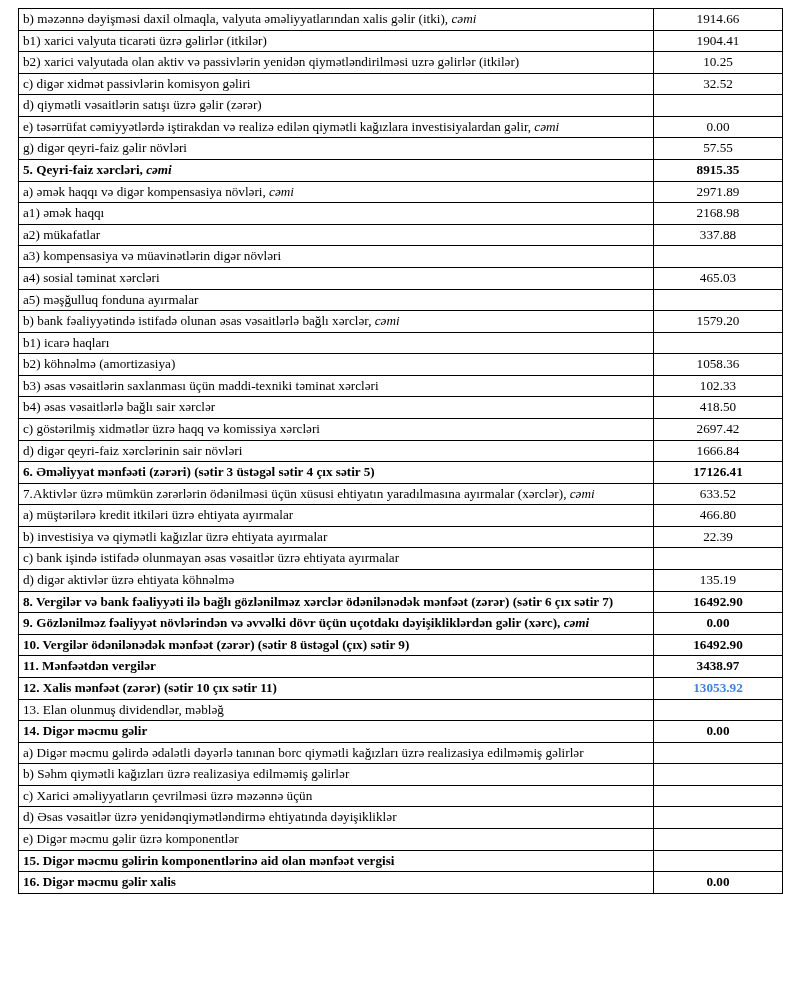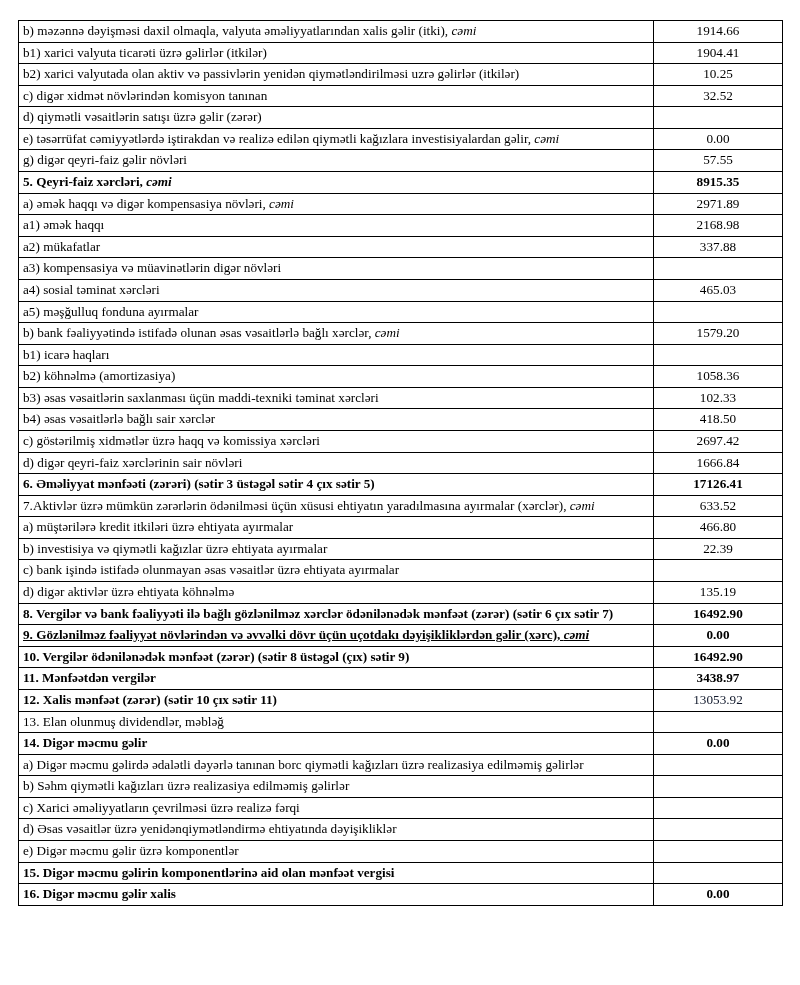--- a/index.html
+++ b/index.html
@@ -11,21 +11,21 @@
     width: 800px;
     height: 985px;
     font-family: "Liberation Serif", serif;
     color: #000000;
   }
   .sheet {
     width: 780px;
     height: 985px;
     position: relative;
     box-sizing: border-box;
-    padding: 20px 18px 6px 18px;
+    padding: 8px 18px 6px 18px;
   }
   table.fin {
     width: 764px;
     border-collapse: collapse;
     table-layout: fixed;
     font-size: 13.2px;
     line-height: 1.18;
   }
   table.fin col.c-label { width: 635px; }
   table.fin col.c-value { width: 129px; }
@@ -41,22 +41,22 @@
     text-align: center;
     white-space: nowrap;
     padding-right: 6px;
   }
   .b { font-weight: bold; }
   .i { font-style: italic; }
   
   .lvl0 { padding-left: 4px; }
   .lvl1 { padding-left: 22px; }
   .lvl2 { padding-left: 50px; }
-  .just { text-align: justify; text-decoration: underline; }
-  .blue { color: #0f172a; font-weight: normal; }
+  .just { text-align: justify; }
+  .blue { color: #3b82f6; font-weight: bold; }
 </style>
 </head>
 <body>
 
 <div class="sheet">
   <table class="fin">
     <colgroup>
       <col class="c-label">
       <col class="c-value">
     </colgroup>
@@ -67,21 +67,21 @@
         </tr>
         <tr>
           <td class="label lvl2">b1) xarici valyuta ticarəti üzrə gəlirlər (itkilər)</td>
           <td class="value">1904.41</td>
         </tr>
         <tr>
           <td class="label lvl2">b2) xarici valyutada olan aktiv və passivlərin yenidən qiymətləndirilməsi uzrə gəlirlər (itkilər)</td>
           <td class="value">10.25</td>
         </tr>
         <tr>
-          <td class="label lvl1">c) digər xidmət növlərindən komisyon tanınan</td>
+          <td class="label lvl1">c) digər xidmət passivlərin komisyon gəliri</td>
           <td class="value">32.52</td>
         </tr>
         <tr>
           <td class="label lvl1">d) qiymətli vəsaitlərin satışı üzrə gəlir (zərər)</td>
           <td class="value"></td>
         </tr>
         <tr>
           <td class="label lvl1">e) təsərrüfat cəmiyyətlərdə iştirakdan və realizə edilən qiymətli kağızlara investisiyalardan gəlir, <span class="i">cəmi</span></td>
           <td class="value">0.00</td>
         </tr>
@@ -199,21 +199,21 @@
         </tr>
         <tr>
           <td class="label lvl0">a) Digər məcmu gəlirdə ədalətli dəyərlə tanınan borc qiymətli kağızları üzrə realizasiya edilməmiş gəlirlər</td>
           <td class="value"></td>
         </tr>
         <tr>
           <td class="label lvl0">b) Səhm qiymətli kağızları üzrə realizasiya edilməmiş gəlirlər</td>
           <td class="value"></td>
         </tr>
         <tr>
-          <td class="label lvl0">c) Xarici əməliyyatların çevrilməsi üzrə realizə fərqi</td>
+          <td class="label lvl0">c) Xarici əməliyyatların çevrilməsi üzrə məzənnə üçün</td>
           <td class="value"></td>
         </tr>
         <tr>
           <td class="label lvl0">d) Əsas vəsaitlər üzrə yenidənqiymətləndirmə ehtiyatında dəyişikliklər</td>
           <td class="value"></td>
         </tr>
         <tr>
           <td class="label lvl0">e) Digər məcmu gəlir üzrə komponentlər</td>
           <td class="value"></td>
         </tr>

